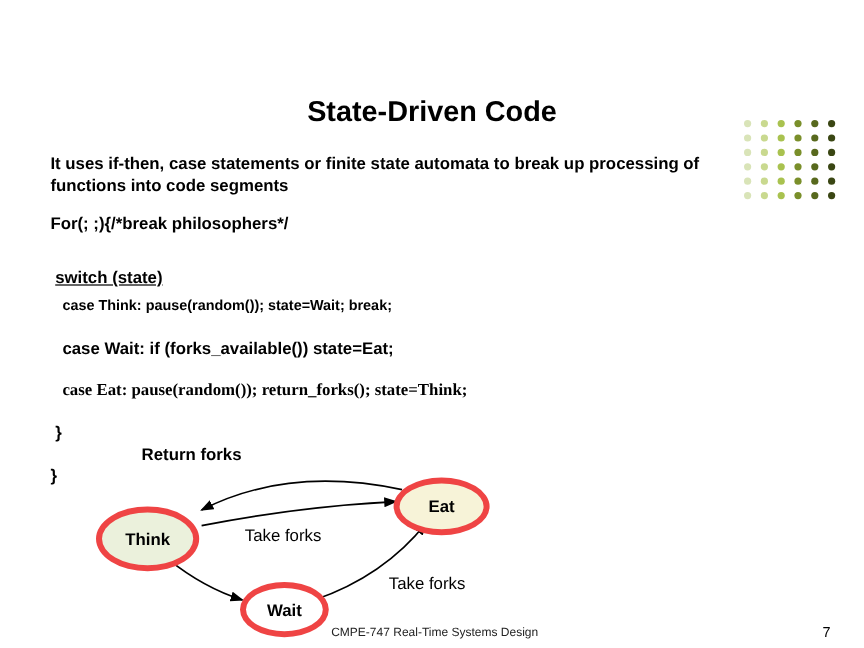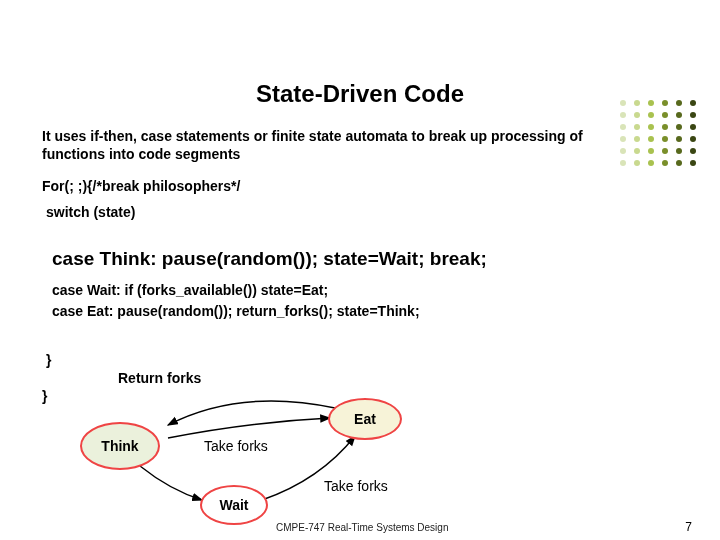--- a/index.html
+++ b/index.html
@@ -24,24 +24,24 @@
   }
   .body-text {
     position: absolute;
     left: 42px;
     font-size: 14px;
     font-weight: bold;
     line-height: 1.25;
   }
   .intro { top: 128px; width: 560px; }
   .l1 { top: 178px; }
-  .l2 { top: 204px; left: 46px; font-size: 14px; }
-  .l3 { top: 247px; left: 52px; font-size: 19px; }
+  .l2 { top: 223px; left: 46px; font-size: 14px; text-decoration: underline; }
+  .l3 { top: 247px; left: 52px; font-size: 12px; }
   .l4 { top: 282px; left: 52px; font-size: 14px; text-align: right; }
-  .l5 { top: 303px; left: 52px; font-size: 14px; }
+  .l5 { top: 317px; left: 52px; font-size: 14px; font-family: Liberation Serif, serif; }
   .brace1 { top: 352px; left: 46px; font-size: 14px; }
   .brace2 { top: 388px; left: 42px; font-size: 14px; }
   .return-forks { top: 370px; left: 118px; font-size: 14px; }
 
   .dot-grid {
     position: absolute;
     top: 100px;
     right: 22px;
     display: grid;
     grid-template-columns: repeat(6, 8px);
@@ -53,21 +53,21 @@
   }
   .dot-grid .c1 { background: #d9e4b8; }
   .dot-grid .c2 { background: #c9d98f; }
   .dot-grid .c3 { background: #a9c24f; }
   .dot-grid .c4 { background: #7a8f2a; }
   .dot-grid .c5 { background: #58691d; }
   .dot-grid .c6 { background: #3a4613; }
 
   .node {
     position: absolute;
-    border: 2px solid #ef4444;
+    border: 5px solid #ef4444;
     border-radius: 50%;
     text-align: center;
     font-size: 14px;
     font-weight: bold;
     display: flex;
     align-items: center;
     justify-content: center;
   }
   .node-think { left: 80px;  top: 422px; width: 76px; height: 44px; background: #ebf1dc; }
   .node-eat   { left: 328px; top: 398px; width: 70px; height: 38px; background: #f7f3d8; }

